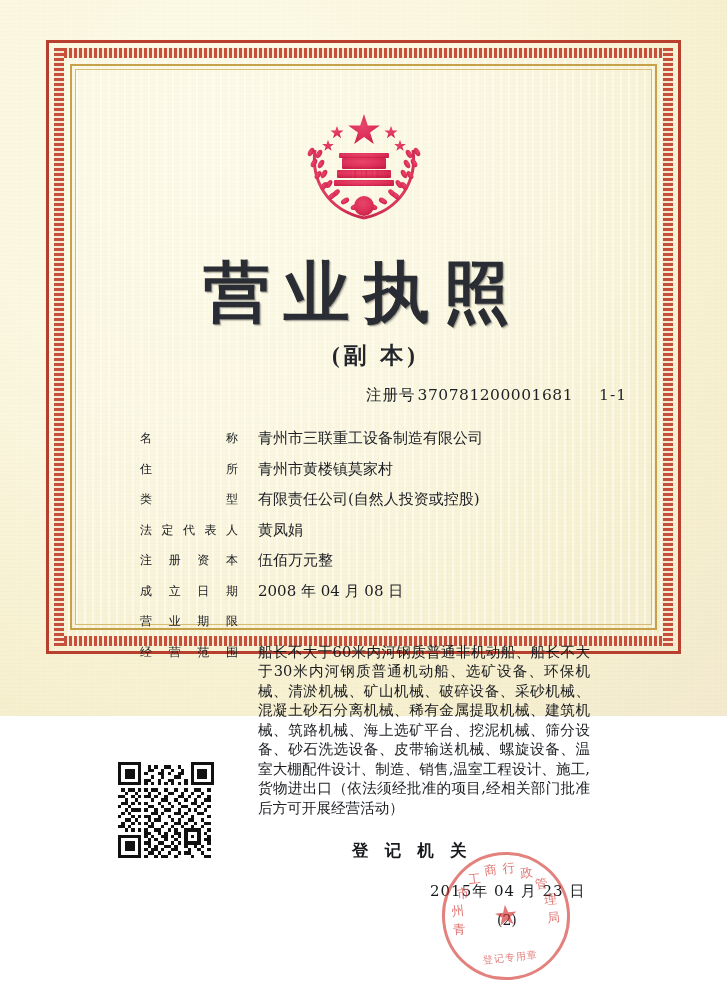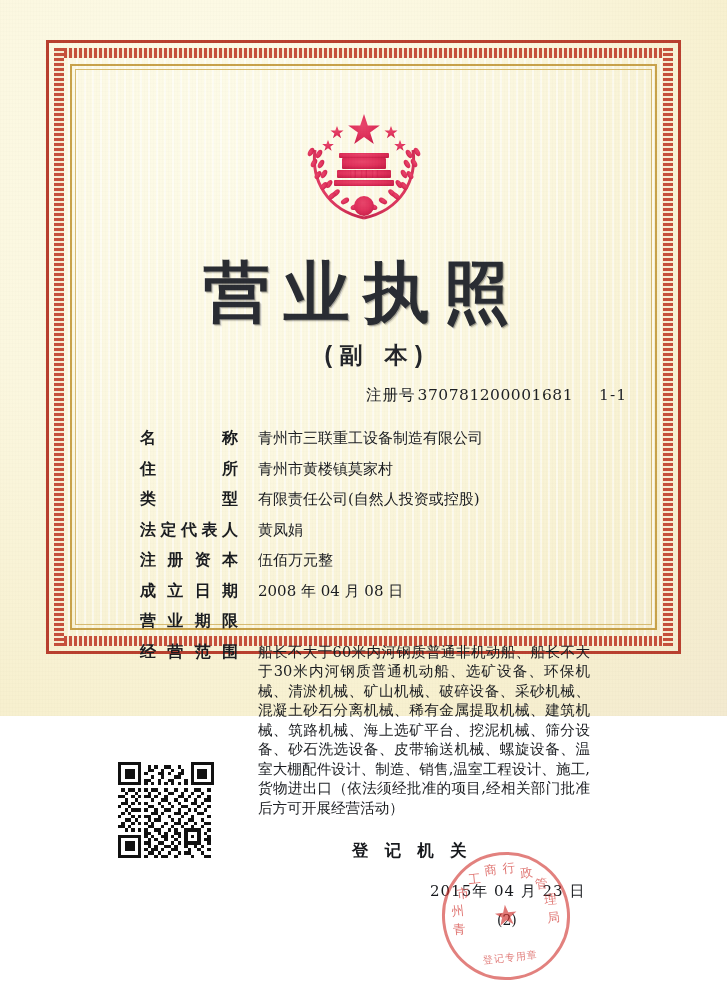--- a/index.html
+++ b/index.html
@@ -107,21 +107,21 @@
     font-size: 66px;
     letter-spacing: 14px;
     color: #2a2d33;
     text-shadow: 1px 1px 0 rgba(0,0,0,.28), 2px 2px 1px rgba(0,0,0,.12);
   }
   .subtitle {
     position: absolute;
     left: 0; right: 0;
     top: 340px;
     text-align: center;
-    font-family: Liberation Mono, monospace;
+    font-family: Liberation Serif, serif;
     font-weight: bold;
     font-size: 23px;
     letter-spacing: 4px;
     color: #24262b;
     padding-left: 24px;
   }
 
   
   .reg-line {
     position: absolute;
@@ -144,22 +144,22 @@
     width: 450px;
   }
   .row {
     display: flex;
     align-items: flex-start;
     margin-bottom: 10.5px;
   }
   .row .label {
     width: 98px;
     flex: 0 0 98px;
-    font-size: 16px;
-    font-weight: bold;
+    font-size: 12px;
+    font-weight: normal;
     color: #1b1d21;
     font-family: "DejaVu Serif", "Liberation Serif", serif;
     letter-spacing: 0px;
     text-align: justify;
     text-align-last: justify;
     padding-right: 20px;
     line-height: 20px;
   }
   .row .value {
     flex: 1 1 auto;

